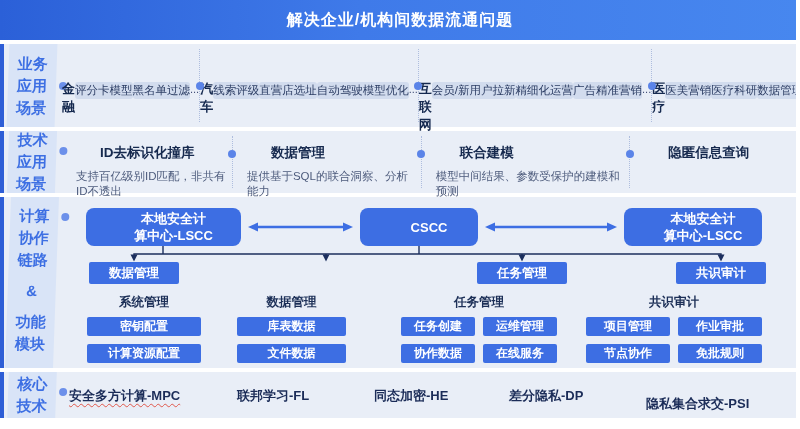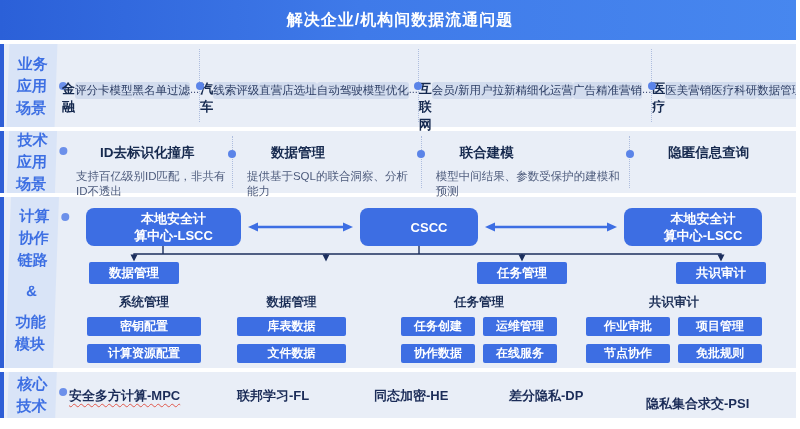--- a/index.html
+++ b/index.html
@@ -254,22 +254,22 @@
           <div class="gpills two">
             <div class="gpill">任务创建</div>
             <div class="gpill">运维管理</div>
             <div class="gpill">协作数据</div>
             <div class="gpill">在线服务</div>
           </div>
         </div>
         <div class="grp g4">
           <div class="gtitle">共识审计</div>
           <div class="gpills two">
+            <div class="gpill">项目管理</div>
             <div class="gpill">作业审批</div>
-            <div class="gpill">项目管理</div>
             <div class="gpill">节点协作</div>
             <div class="gpill">免批规则</div>
           </div>
         </div>
       </div>
     </div>
   </div>
 
   <div class="band band-core">
     <div class="edge"></div>

